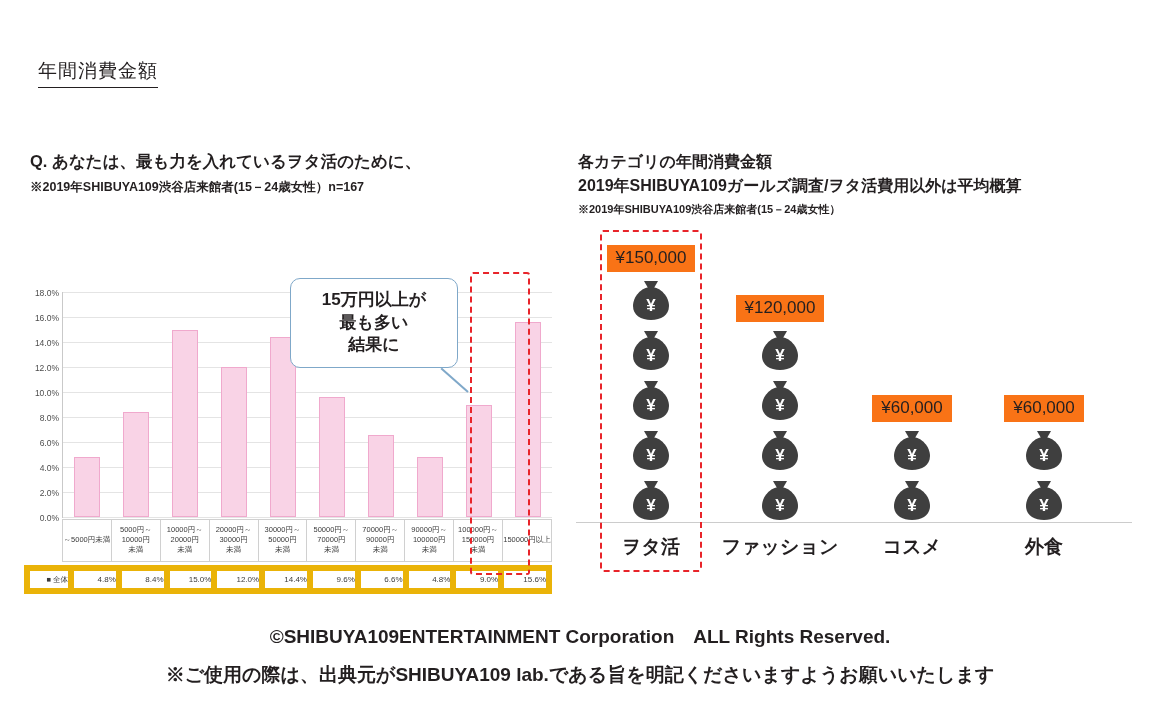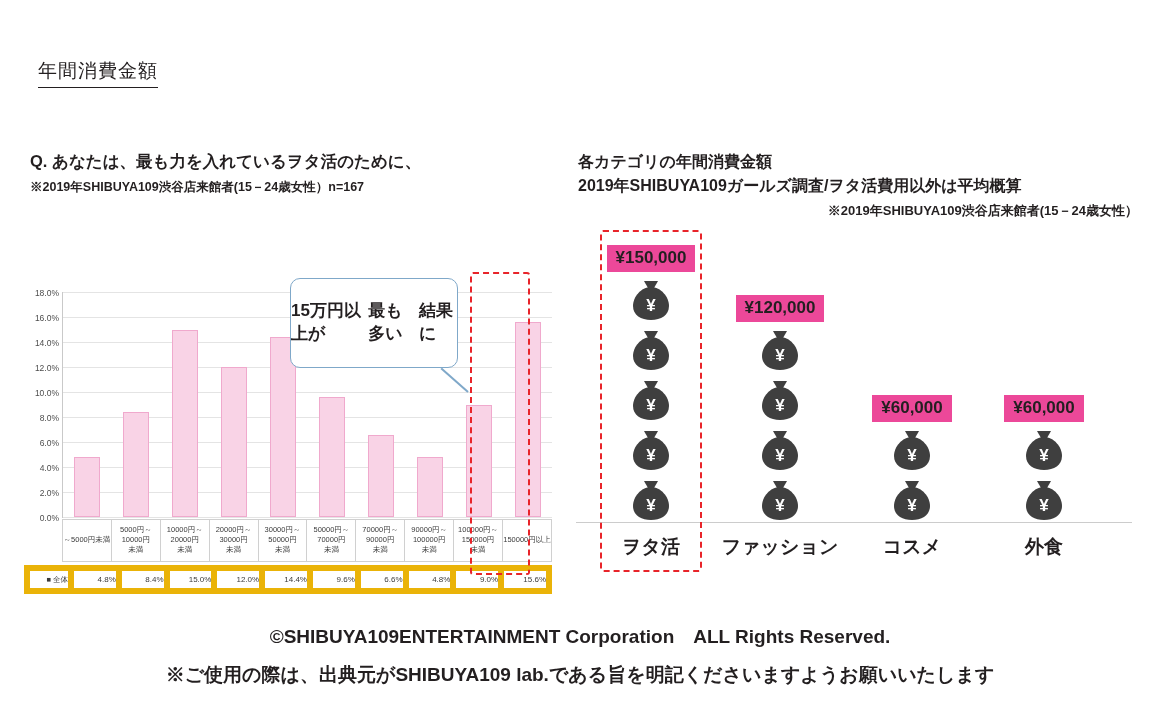--- a/index.html
+++ b/index.html
@@ -144,21 +144,21 @@
   .callout {
     position: absolute;
     left: 290px;
     top: 278px;
     width: 166px;
     height: 88px;
     border: 1.6px solid #7fa8c9;
     border-radius: 10px;
     background: #ffffff;
     display: flex;
-    flex-direction: row;
+    flex-direction: column;
     align-items: center;
     justify-content: center;
     font-size: 17px;
     font-weight: bold;
     line-height: 1.35;
     color: #231f20;
     z-index: 5;
   }
   .callout-tail {
     position: absolute;
@@ -190,23 +190,23 @@
     width: 560px;
   }
   .r-title {
     font-size: 16px;
     font-weight: bold;
     line-height: 1.5;
     color: #231f20;
     white-space: nowrap;
   }
   .r-note {
-    font-size: 13px;
-    font-weight: bold;
-    text-align: right;
+    font-size: 11px;
+    font-weight: bold;
+    text-align: left;
     margin-top: 4px;
     color: #231f20;
     white-space: nowrap;
   }
   .cat-area {
     position: absolute;
     left: 570px;
     top: 228px;
     width: 570px;
     height: 350px;
@@ -220,24 +220,24 @@
   }
   .cat {
     position: absolute;
     bottom: 56px;
     width: 120px;
     display: flex;
     flex-direction: column;
     align-items: center;
   }
   .cat .amount {
-    background: #ec4899;
+    background: #f97316;
     color: #231f20;
     font-size: 17px;
-    font-weight: bold;
+    font-weight: normal;
     padding: 3px 9px 4px;
     margin-bottom: 6px;
     white-space: nowrap;
   }
   .bagcol {
     display: flex;
     flex-direction: column;
     align-items: center;
     gap: 6px;
   }

